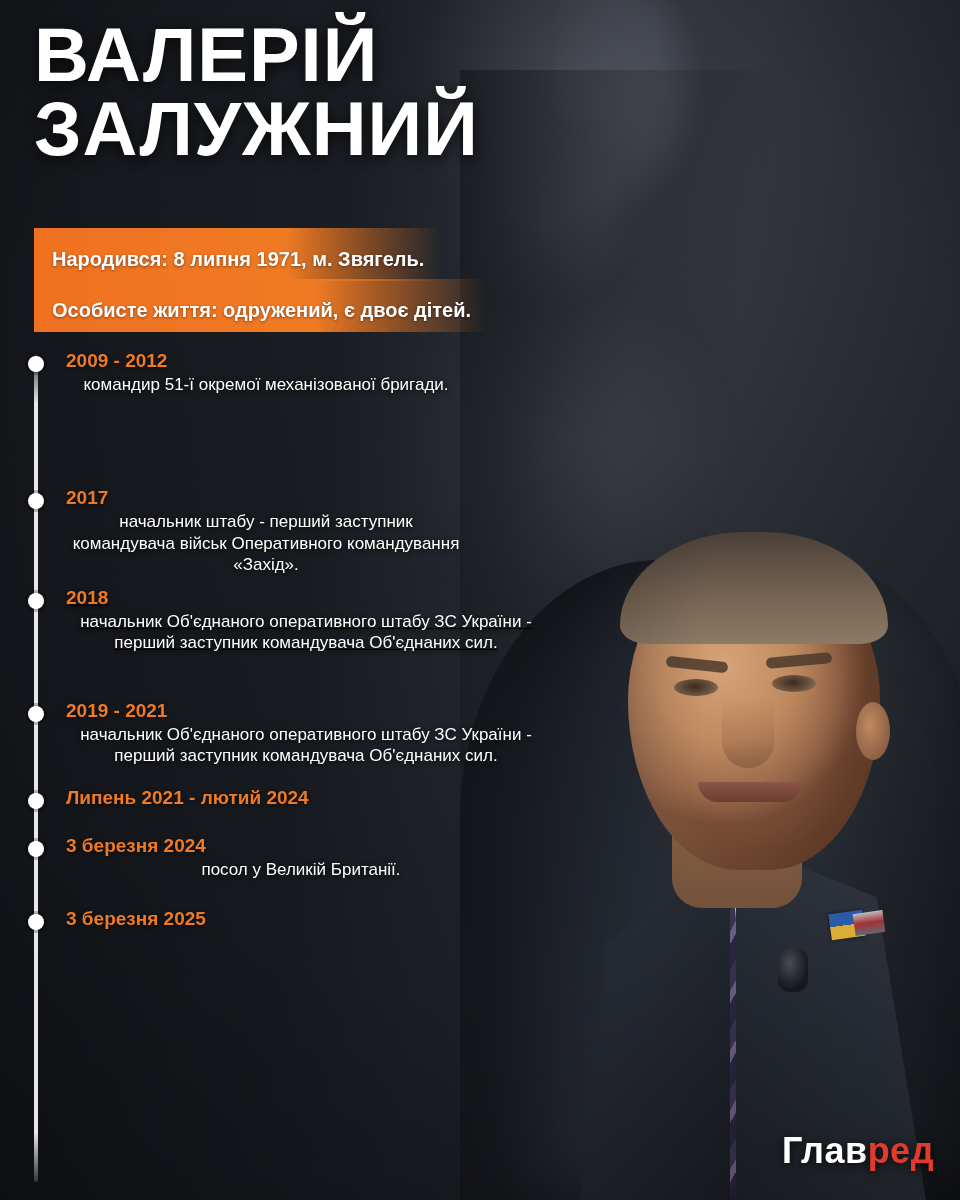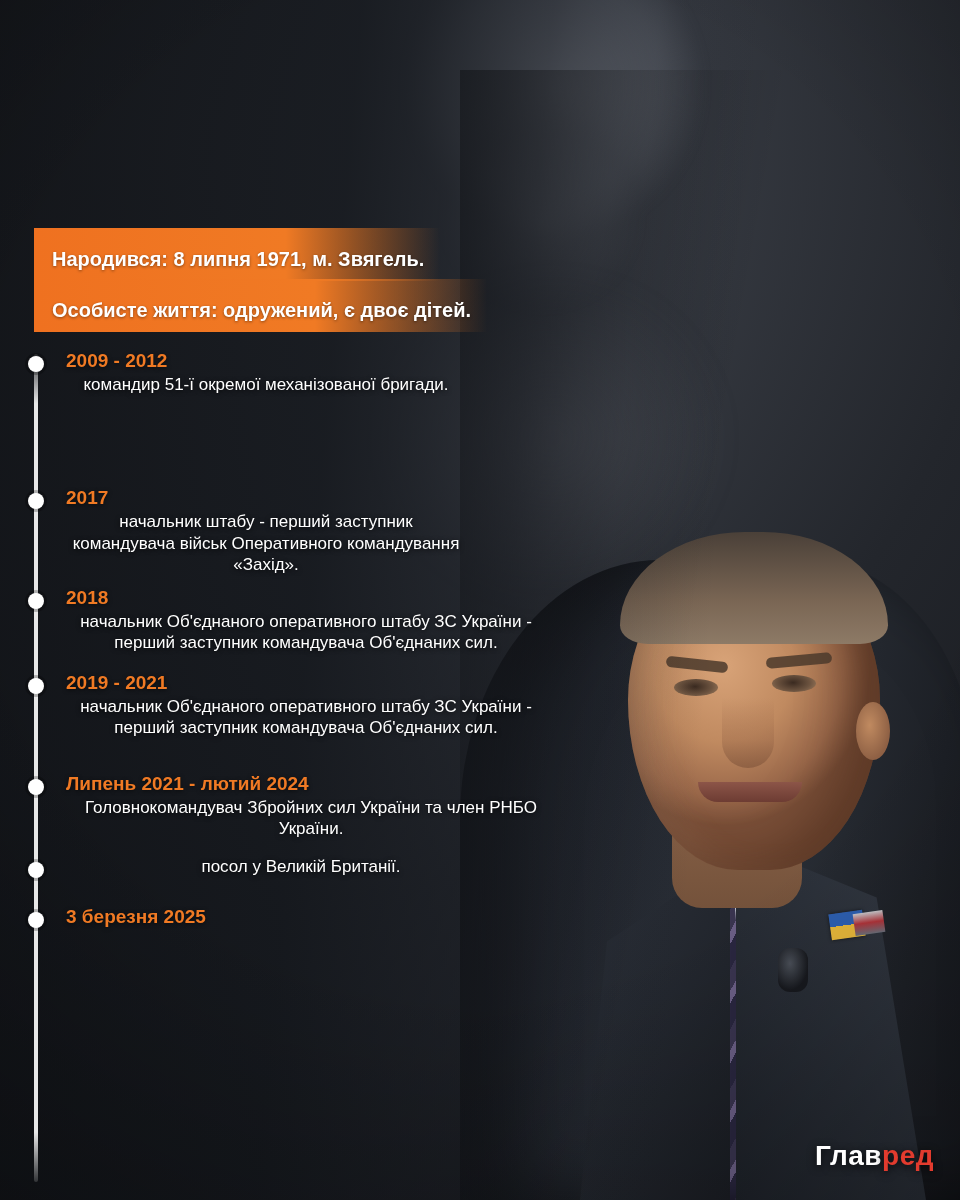--- a/index.html
+++ b/index.html
@@ -302,21 +302,21 @@
     text-shadow: 0 1px 5px rgba(0,0,0,.8);
     max-width: 470px;
     text-align: center;
   }
 
   
   .logo {
     position: absolute;
     right: 26px;
     bottom: 28px;
-    font-size: 28px;
+    font-size: 36px;
     font-weight: 700;
     letter-spacing: .5px;
     text-shadow: 0 2px 8px rgba(0,0,0,.8);
   }
   .logo .part-a { color: #ffffff; }
   .logo .part-b { color: #e23b2e; }
 </style>
 </head>
 <body>
 
@@ -346,59 +346,63 @@
     <div class="p-flagpin"></div>
     <div class="p-flagpin2"></div>
     <div class="p-shadow"></div>
   </div>
 
   <div class="bg-dark-left"></div>
   <div class="bg-vignette"></div>
 
   <div class="content">
 
+    <div class="title">
+      <span>ВАЛЕРІЙ</span>
+      <span class="line2">ЗАЛУЖНИЙ</span>
+    </div>
 
     <div class="badge b1">Народився: 8 липня 1971, м. Звягель.</div>
     <div class="badge b2">Особисте життя: одружений, є двоє дітей.</div>
 
     <div class="timeline">
       <div class="tl-line"></div>
 
       <div class="tl-item" style="margin-bottom:92px;">
         <span class="tl-dot"></span>
         <div class="tl-period">2009 - 2012</div>
         <div class="tl-desc" style="max-width:400px;">командир 51-ї окремої механізованої бригади.</div>
       </div>
 
       <div class="tl-item" style="margin-bottom:11px;">
         <span class="tl-dot"></span>
         <div class="tl-period">2017</div>
         <div class="tl-desc" style="max-width:400px;">начальник штабу - перший заступник командувача військ Оперативного командування «Захід».</div>
       </div>
 
-      <div class="tl-item" style="margin-bottom:18px;">
+      <div class="tl-item" style="margin-bottom:46px;text-decoration:underline;">
         <span class="tl-dot"></span>
         <div class="tl-period">2018</div>
         <div class="tl-desc" style="max-width:480px;">начальник Об'єднаного оперативного штабу ЗС України - перший заступник командувача Об'єднаних сил.</div>
       </div>
 
-      <div class="tl-item" style="margin-bottom:34px;">
+      <div class="tl-item" style="margin-bottom:20px;">
         <span class="tl-dot"></span>
         <div class="tl-period">2019 - 2021</div>
         <div class="tl-desc" style="max-width:480px;">начальник Об'єднаного оперативного штабу ЗС України - перший заступник командувача Об'єднаних сил.</div>
       </div>
 
-      <div class="tl-item" style="margin-bottom:16px;">
+      <div class="tl-item" style="margin-bottom:26px;">
         <span class="tl-dot"></span>
         <div class="tl-period">Липень 2021 - лютий 2024</div>
-        <div class="tl-desc" style="max-width:490px;">Головнокомандувач Збройних сил України та член РНБО України.</div>
       </div>
 
       <div class="tl-item" style="margin-bottom:28px;">
         <span class="tl-dot"></span>
+        <div class="tl-period">3 березня 2024</div>
         <div class="tl-desc">посол у Великій Британії.</div>
       </div>
 
       <div class="tl-item">
         <span class="tl-dot"></span>
         <div class="tl-period">3 березня 2025</div>
       </div>
     </div>
 
     <div class="logo">

